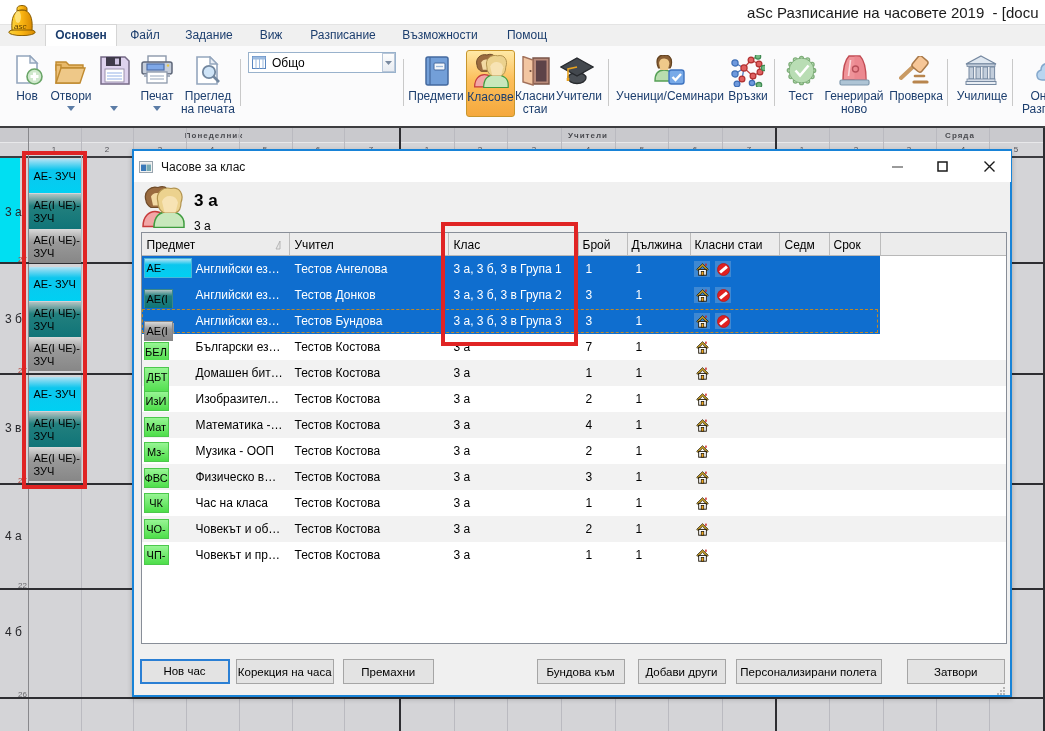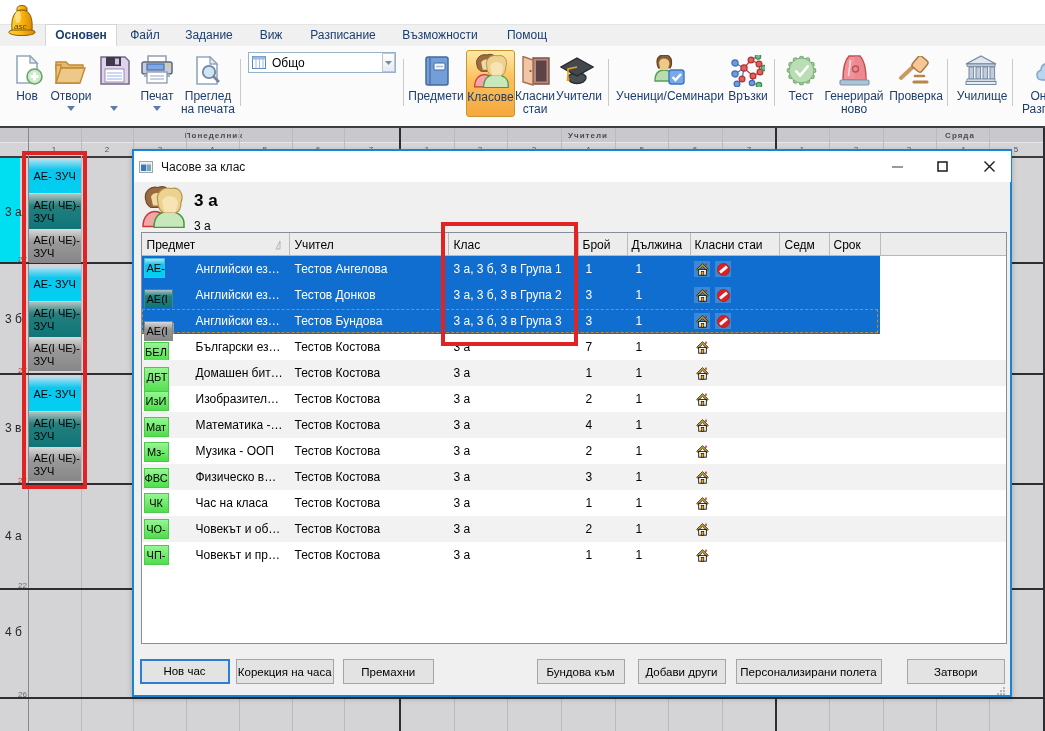--- a/index.html
+++ b/index.html
@@ -10,20 +10,21 @@
 .gline{background:#babac0;}
 .dline{background:#3c3c40;}
 .cellt{font-size:11px;color:#000;line-height:13px;padding:2px 0 0 5px;}
 .th{font-size:12px;color:#000;}
 .btn{background:#e3e3e3;border:1px solid #a5a5a5;font-size:11.5px;color:#000;text-align:center;line-height:24px;white-space:nowrap;overflow:hidden;}
 </style></head>
 <body>
 
 <div class="a" style="left:0;top:0;width:1045px;height:128px;background:#fbfbfc;">
 <div class="a" style="left:0;top:0;width:1045px;height:24px;background:#ffffff;"></div>
+<div class="a tx" style="left:747px;top:4px;font-size:15px;color:#1a1a1a;">aSc Разписание на часовете 2019&nbsp; - [docu</div>
 <div class="a" style="left:0;top:24px;width:1045px;height:22px;background:#f0f0f0;border-top:1px solid #e4e4e4;"></div>
 <div class="a tx" style="left:45px;top:24px;width:72px;height:22px;background:#ffffff;border:1px solid #d5d5d5;border-bottom:none;font-weight:bold;font-size:12px;color:#1c3e6e;text-align:center;line-height:21px;">Основен</div>
 <div class="a tx" style="left:145px;top:24px;width:100px;height:22px;margin-left:-50px;font-size:12px;color:#1c3e6e;text-align:center;line-height:22px;">Файл</div>
 <div class="a tx" style="left:209px;top:24px;width:100px;height:22px;margin-left:-50px;font-size:12px;color:#1c3e6e;text-align:center;line-height:22px;">Задание</div>
 <div class="a tx" style="left:271px;top:24px;width:100px;height:22px;margin-left:-50px;font-size:12px;color:#1c3e6e;text-align:center;line-height:22px;">Виж</div>
 <div class="a tx" style="left:343px;top:24px;width:100px;height:22px;margin-left:-50px;font-size:12px;color:#1c3e6e;text-align:center;line-height:22px;">Разписание</div>
 <div class="a tx" style="left:440px;top:24px;width:100px;height:22px;margin-left:-50px;font-size:12px;color:#1c3e6e;text-align:center;line-height:22px;">Възможности</div>
 <div class="a tx" style="left:527px;top:24px;width:100px;height:22px;margin-left:-50px;font-size:12px;color:#1c3e6e;text-align:center;line-height:22px;">Помощ</div>
 <div class="a" style="left:0;top:126px;width:1045px;height:2px;background:#3d3d40;"></div>
 <svg class="a" style="left:15px;top:55px;" width="28" height="30" viewBox="0 0 28 30">
@@ -328,21 +329,21 @@
 <div class="a" style="left:444.3px;top:82px;width:1px;height:22px;background:#bcbcbc;"></div>
 <div class="a" style="left:492.5px;top:82px;width:1px;height:22px;background:#bcbcbc;"></div>
 <div class="a" style="left:556.2px;top:82px;width:1px;height:22px;background:#bcbcbc;"></div>
 <div class="a" style="left:645.4px;top:82px;width:1px;height:22px;background:#bcbcbc;"></div>
 <div class="a" style="left:694.9px;top:82px;width:1px;height:22px;background:#bcbcbc;"></div>
 <div class="a" style="left:745.7px;top:82px;width:1px;height:22px;background:#bcbcbc;"></div>
 <svg class="a" style="left:138.5px;top:89px;" width="10" height="10" viewBox="0 0 10 10">
       <path d="M7 1 L3 9 L7 9 Z" fill="#e8e8e8" stroke="#aaa" stroke-width="0.8"></path>
     </svg>
 <div class="a" style="left:7.5px;top:105.0px;width:738px;height:26px;background:#0f6ecf;"></div>
-<div class="a" style="left:9.5px;top:107.0px;width:21px;height:20px;background:linear-gradient(#b2e2f4,#0cc6ee 32%,#00d0f2);border:1px solid #4ab8d8;font-size:11px;color:#000;padding:3px 0 0 2px;">АЕ-</div>
+<div class="a" style="left:9.5px;top:107.0px;width:48px;height:20px;background:linear-gradient(#b2e2f4,#0cc6ee 32%,#00d0f2);border:1px solid #4ab8d8;font-size:11px;color:#000;padding:3px 0 0 2px;">АЕ-</div>
 <div class="a tx" style="left:61.5px;top:111.0px;font-size:12px;color:#ffffff;">Английски ез…</div>
 <div class="a tx" style="left:160.5px;top:111.0px;font-size:12px;color:#ffffff;">Тестов Ангелова</div>
 <div class="a tx" style="left:319.5px;top:111.0px;font-size:12px;color:#ffffff;">3 а, 3 б, 3 в Група 1</div>
 <div class="a tx" style="left:451.5px;top:111.0px;font-size:12px;color:#ffffff;">1</div>
 <div class="a tx" style="left:501.5px;top:111.0px;font-size:12px;color:#ffffff;">1</div>
 <div class="a" style="left:560px;top:109.5px;width:16px;height:16px;background:rgba(205,215,225,0.25);"></div>
 <div class="a" style="left:581px;top:109.5px;width:16px;height:16px;background:rgba(205,215,225,0.25);"></div>
 <svg class="a" style="left:561.5px;top:111.5px;" width="13" height="13" viewBox="0 0 13 13">
       <path d="M0.8 6.4 L6.5 0.8 L12.2 6.4 L11 7.6 L6.5 3.2 L2 7.6 Z" fill="#f2c12c" stroke="#171000" stroke-width="0.9"></path>
       <rect x="2.7" y="6.4" width="7.6" height="5.8" fill="#ffffff" stroke="#171000" stroke-width="0.9"></rect>

